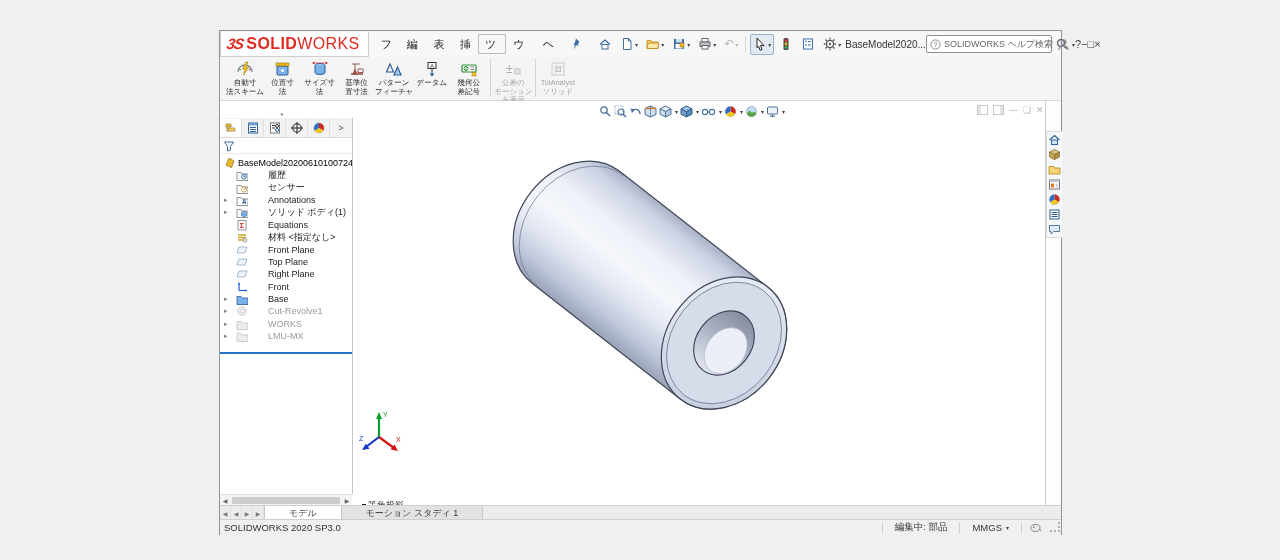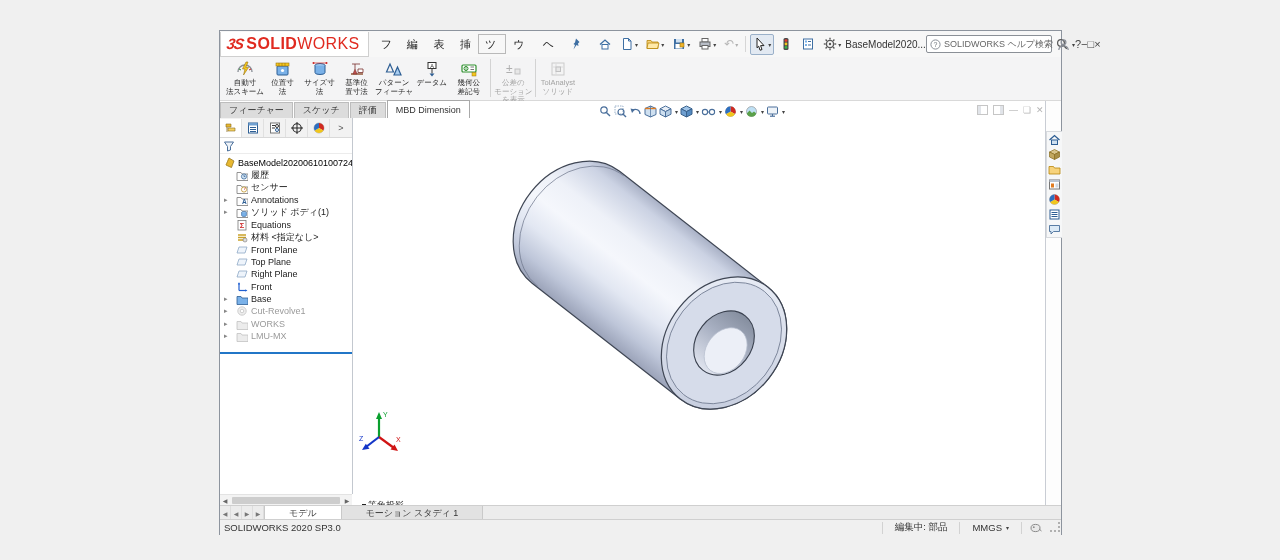--- a/index.html
+++ b/index.html
@@ -37,21 +37,21 @@
   
   #left-panel{left:0;top:87px;width:133px;height:376px;background:#fff;border-right:1px solid #c3c8cf;box-sizing:border-box}
   #panel-grip{left:60px;top:81px;width:8px;height:4px;color:#9a9a9a;font-size:6px;line-height:4px}
   #panel-tabs{display:flex;align-items:center;height:19px;background:#f2f2f2;border-bottom:1px solid #d9d9d9}
   .ptab{width:21px;height:18px;display:flex;align-items:center;justify-content:center;border-right:1px solid #e0e0e0}
   .ptab.active{background:#fff}
   .ptab-more{flex:1;text-align:center;font-size:9px;color:#555}
   #filter-row{height:15px;display:flex;align-items:center;padding-left:3px;border-bottom:1px solid #ececec}
   #tree{padding-top:2px}
   .tree-root{display:flex;align-items:center;gap:3px;font-size:9px;height:13px;padding-left:3px;white-space:nowrap;overflow:hidden}
-  .tree-row{display:flex;align-items:center;gap:3px;font-size:9px;height:12.4px;padding-left:16px;position:relative;white-space:nowrap;overflow:hidden;color:#1c1c1c}
+  .tree-row{display:flex;align-items:center;gap:20px;font-size:9px;height:12.4px;padding-left:16px;position:relative;white-space:nowrap;overflow:hidden;color:#1c1c1c}
   .tree-row .expander{position:absolute;left:4px;font-size:7px;color:#888}
   .tree-row.suppressed{color:#9a9a9a}
   .tree-row.suppressed svg{filter:grayscale(1);opacity:.6}
   #rollback-bar{left:0;top:321px;width:132px;height:2px;background:#2176c7}
   
   #panel-hscroll{left:0;top:463px;width:132px;height:11px;background:#f3f3f3;border-top:1px solid #e3e3e3;display:flex;align-items:center}
   .scr-arrow{width:10px;font-size:6px;color:#666;text-align:center}
   #panel-thumb{height:7px;background:#cdcdcd;border-radius:1px;flex:1;margin:0 2px}
   
   #viewport{left:133px;top:70px;width:692px;height:418px;background:#fff;overflow:hidden}
@@ -326,26 +326,20 @@
             <rect x="3" y="3" width="12" height="12" fill="#f4f4f4" stroke="#aaa"></rect>
             <path d="M3 7 h12 M7 3 v12" stroke="#ccc"></path>
             <rect x="7" y="7" width="4.5" height="4.5" fill="#ddd" stroke="#999"></rect>
           </svg>
         </div>
         <div>TolAnalyst</div>
         <div>ソリッド</div>
       </div>
     </div>
 
-  <div class="abs" id="cm-tabs">
-      <div class="cm-tab">フィーチャー</div>
-      <div class="cm-tab">スケッチ</div>
-      <div class="cm-tab">評価</div>
-      <div class="cm-tab active">MBD Dimension</div>
-    </div>
 
   <div class="abs" id="panel-grip">●</div>
   <div class="abs" id="left-panel">
     <div id="panel-tabs">
         <div class="ptab active">
           <svg width="14" height="14" viewBox="0 0 14 14">
             <path d="M2 3 h5 v3 h-5 z" fill="#e8b830" stroke="#8a6d1f" stroke-width="0.6"></path>
             <path d="M4 7 h7 v3 h-7 z" fill="#f4d060" stroke="#8a6d1f" stroke-width="0.6"></path>
             <line x1="3" y1="6" x2="3" y2="11" stroke="#8a6d1f" stroke-width="0.8"></line>
           </svg>

